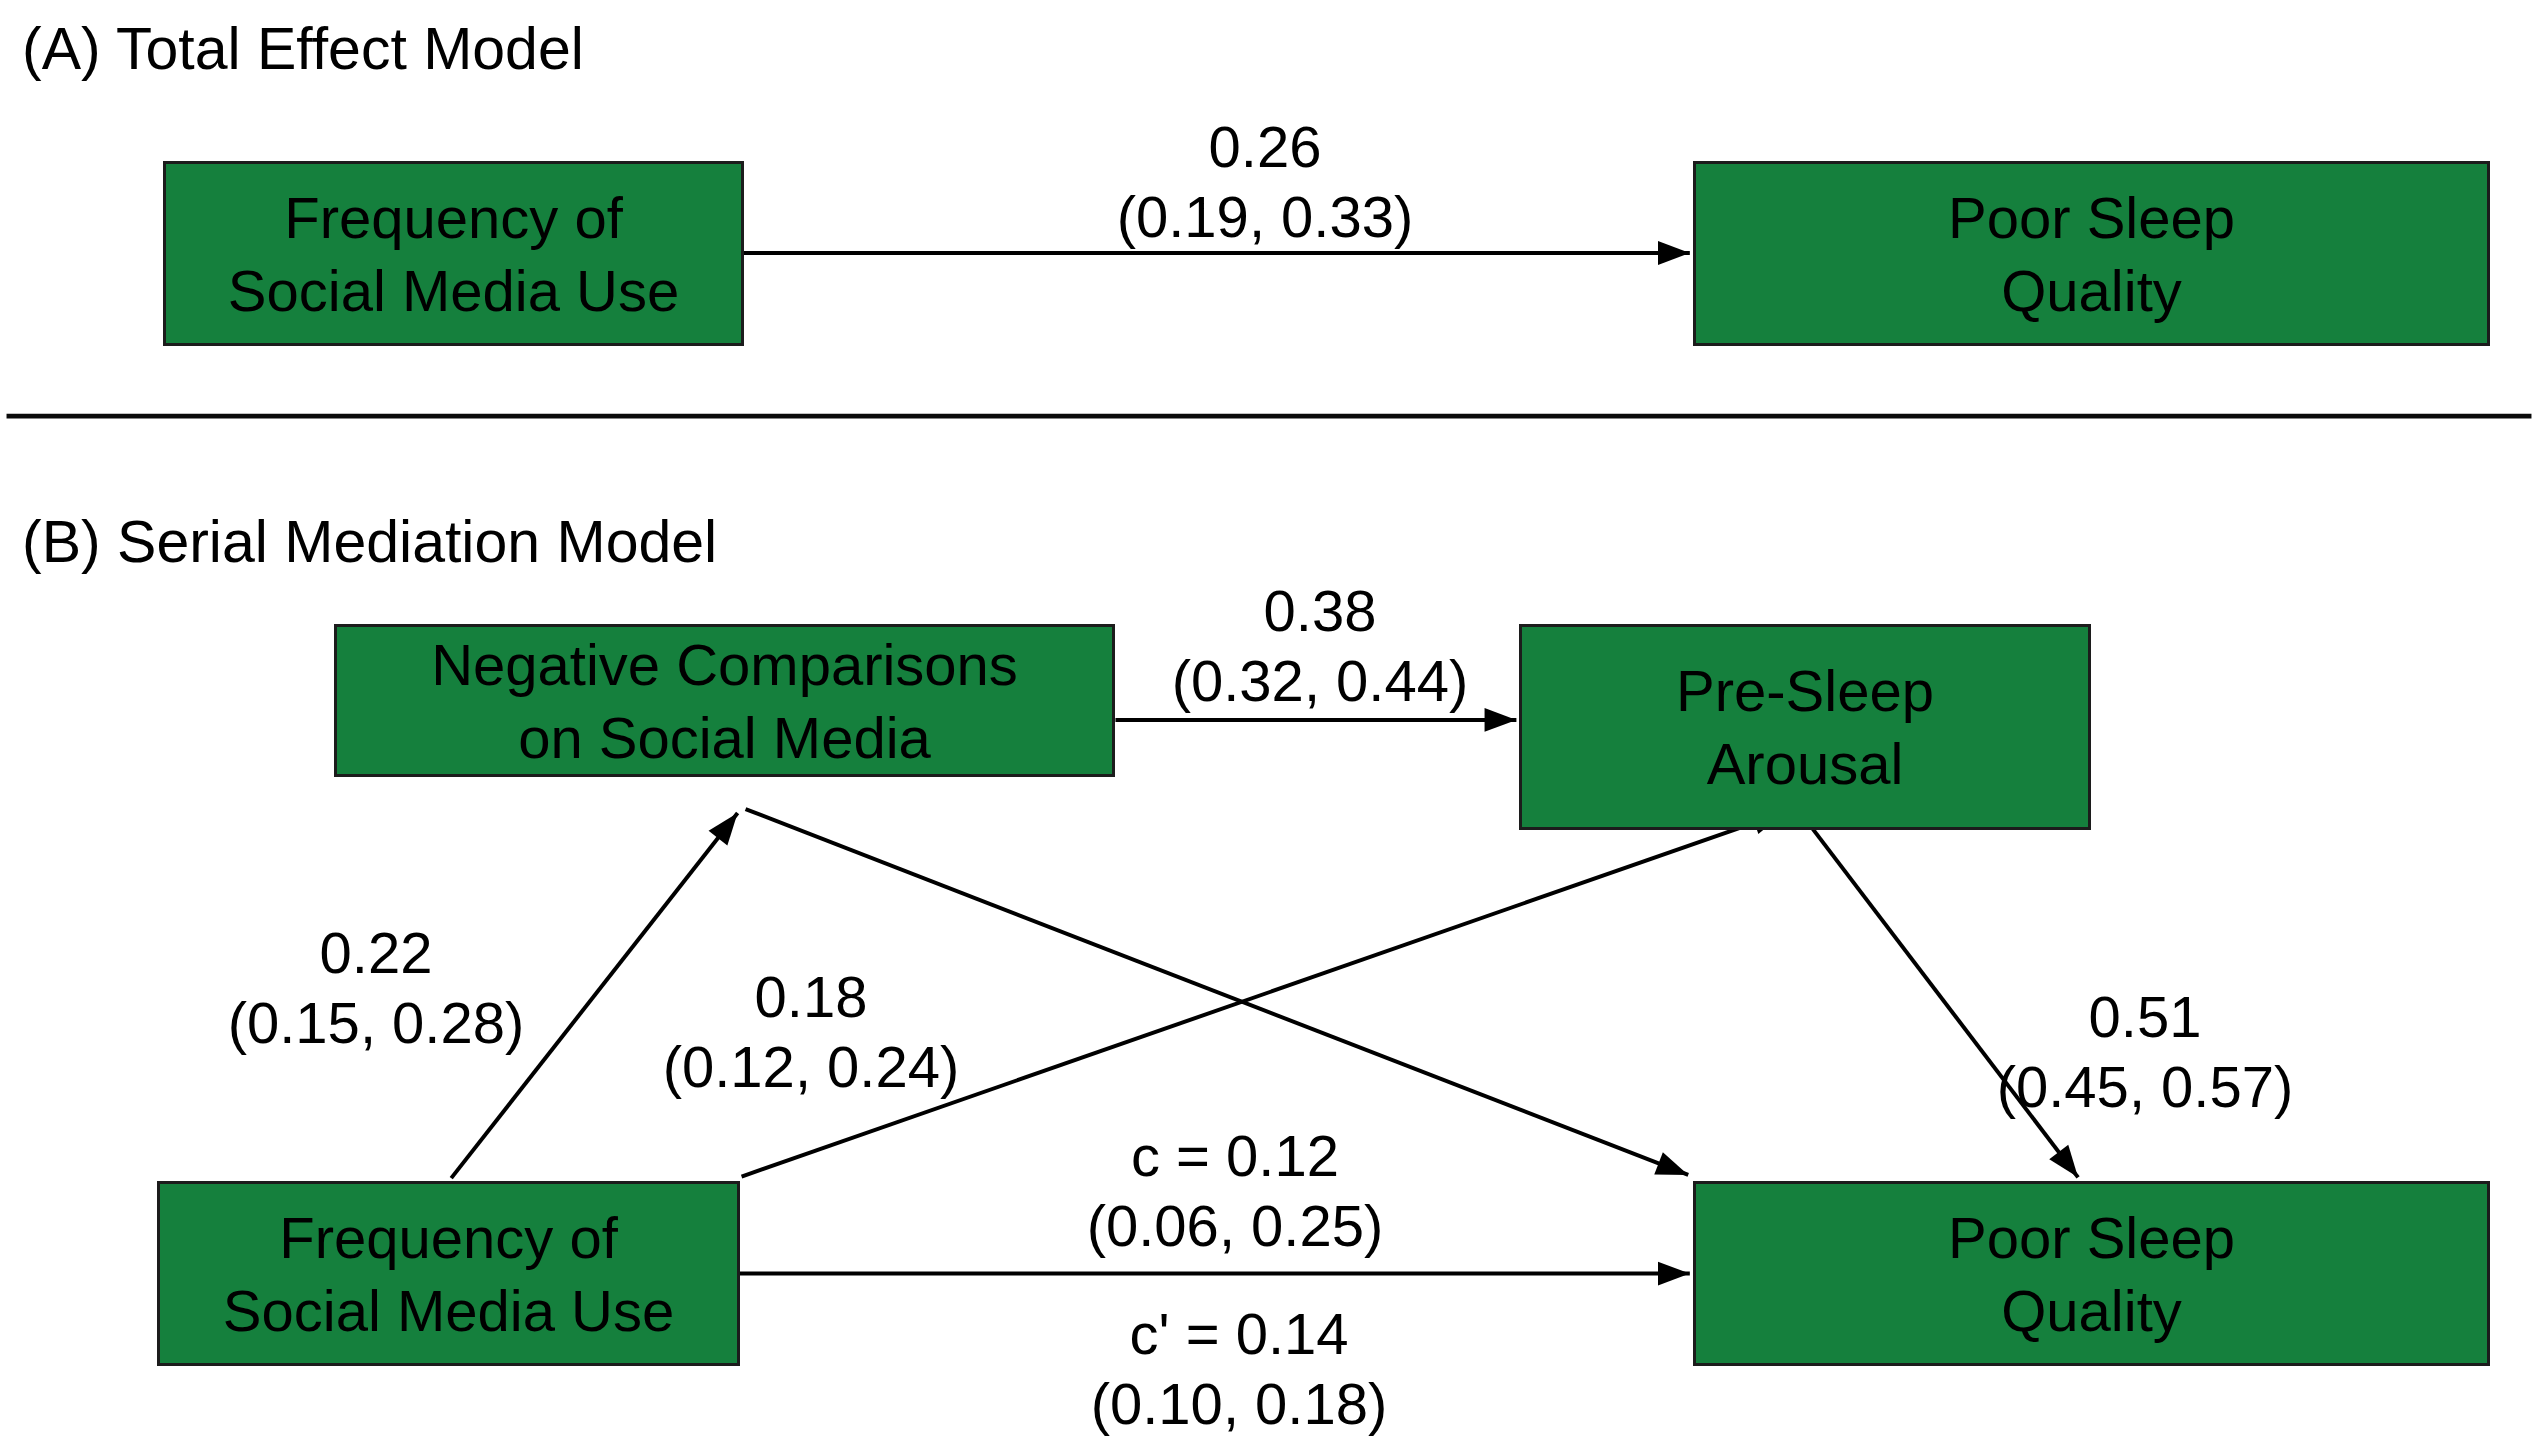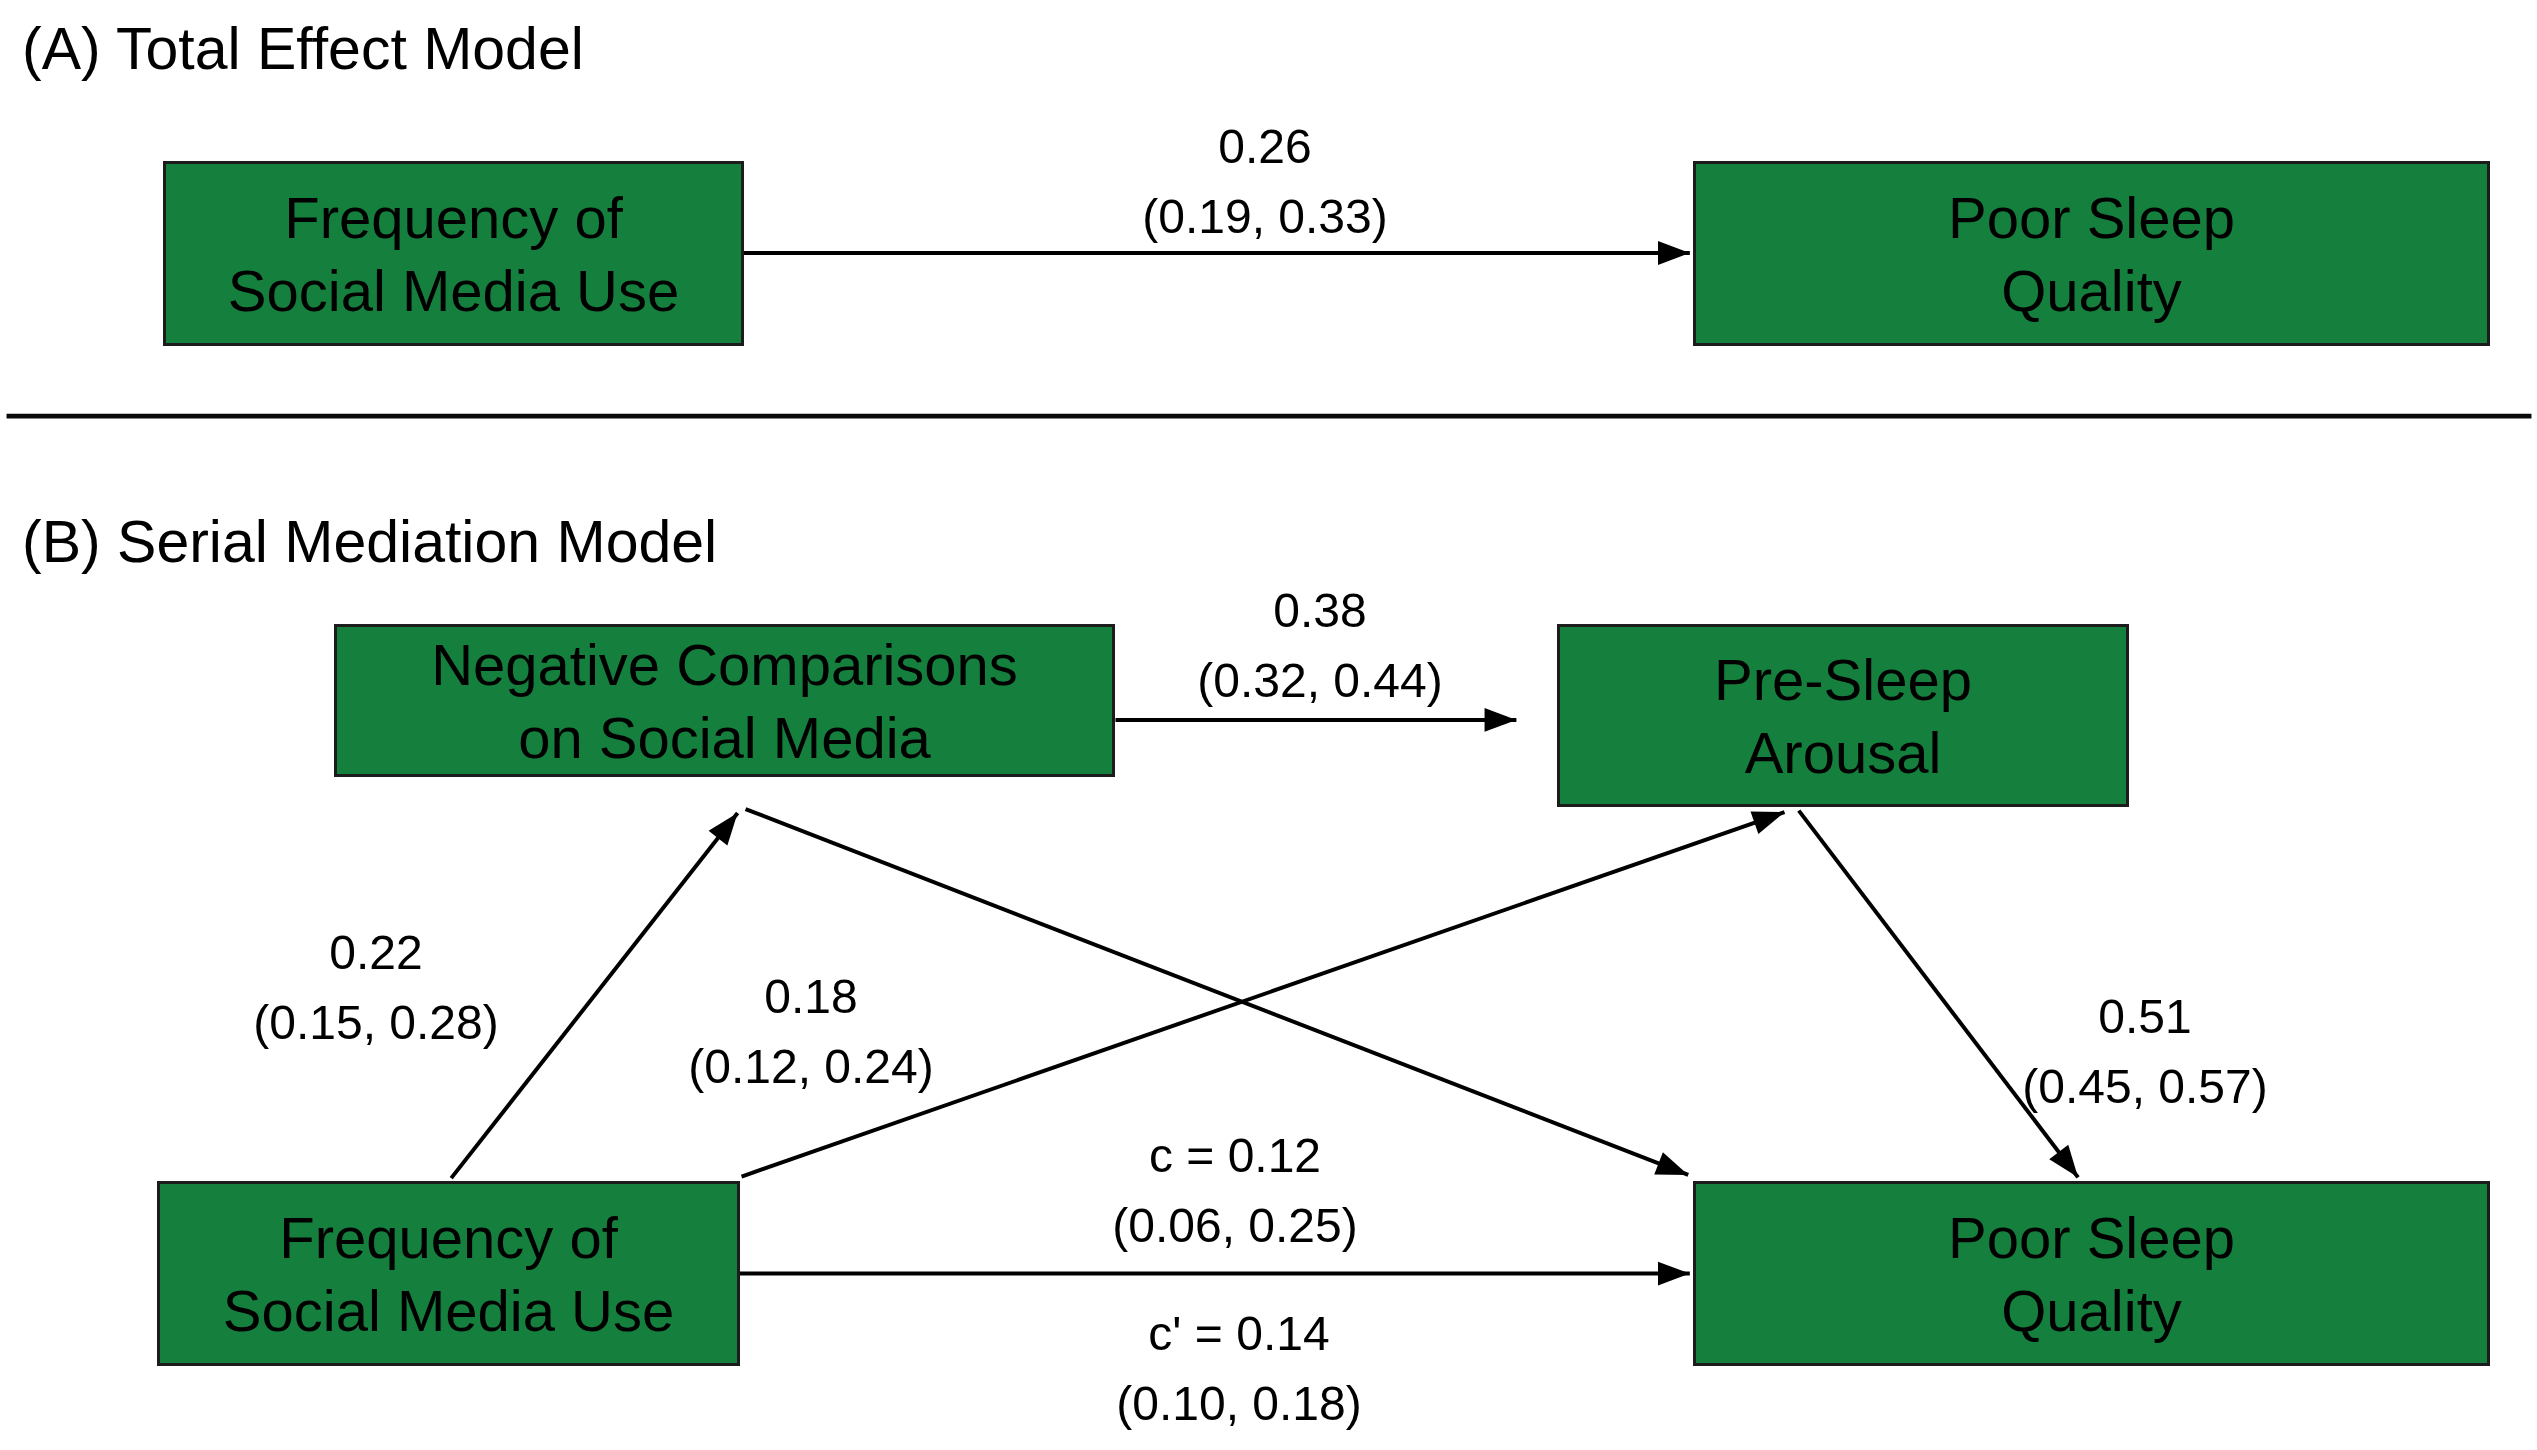--- a/index.html
+++ b/index.html
@@ -48,29 +48,29 @@
     justify-content: center;
     text-align: center;
     font-size: 58px;
     line-height: 73px;
     white-space: pre-line;
   }
   .edge-label {
     position: absolute;
     transform: translate(-50%, -50%);
     text-align: center;
-    font-size: 48px;
+    font-size: 58px;
     line-height: 70px;
     white-space: pre-line;
   }
   
   .node-a-frequency { left: 163px;  top: 161px;  width: 581px;  height: 185px; }
   .node-a-sleep     { left: 1693px; top: 161px;  width: 797px; height: 185px; }
   .node-b-comparisons { left: 334px;  top: 624px;  width: 781px;  height: 153px; }
-  .node-b-arousal     { left: 1519px; top: 624px;  width: 572px;  height: 183px; margin-left: 38px; }
+  .node-b-arousal     { left: 1519px; top: 624px;  width: 572px;  height: 206px; }
   .node-b-frequency   { left: 157px;  top: 1181px; width: 583px;  height: 185px; }
   .node-b-sleep       { left: 1693px; top: 1181px; width: 797px; height: 185px; }
   
   .title-a { left: 22px; top: 16px; }
   .title-b { left: 22px; top: 509px; }
   
   .label-total   { left: 1265px; top: 182px; }
   .label-38      { left: 1320px; top: 646px; }
   .label-22      { left: 376px;  top: 988px; }
   .label-18      { left: 811px; top: 1032px; }

